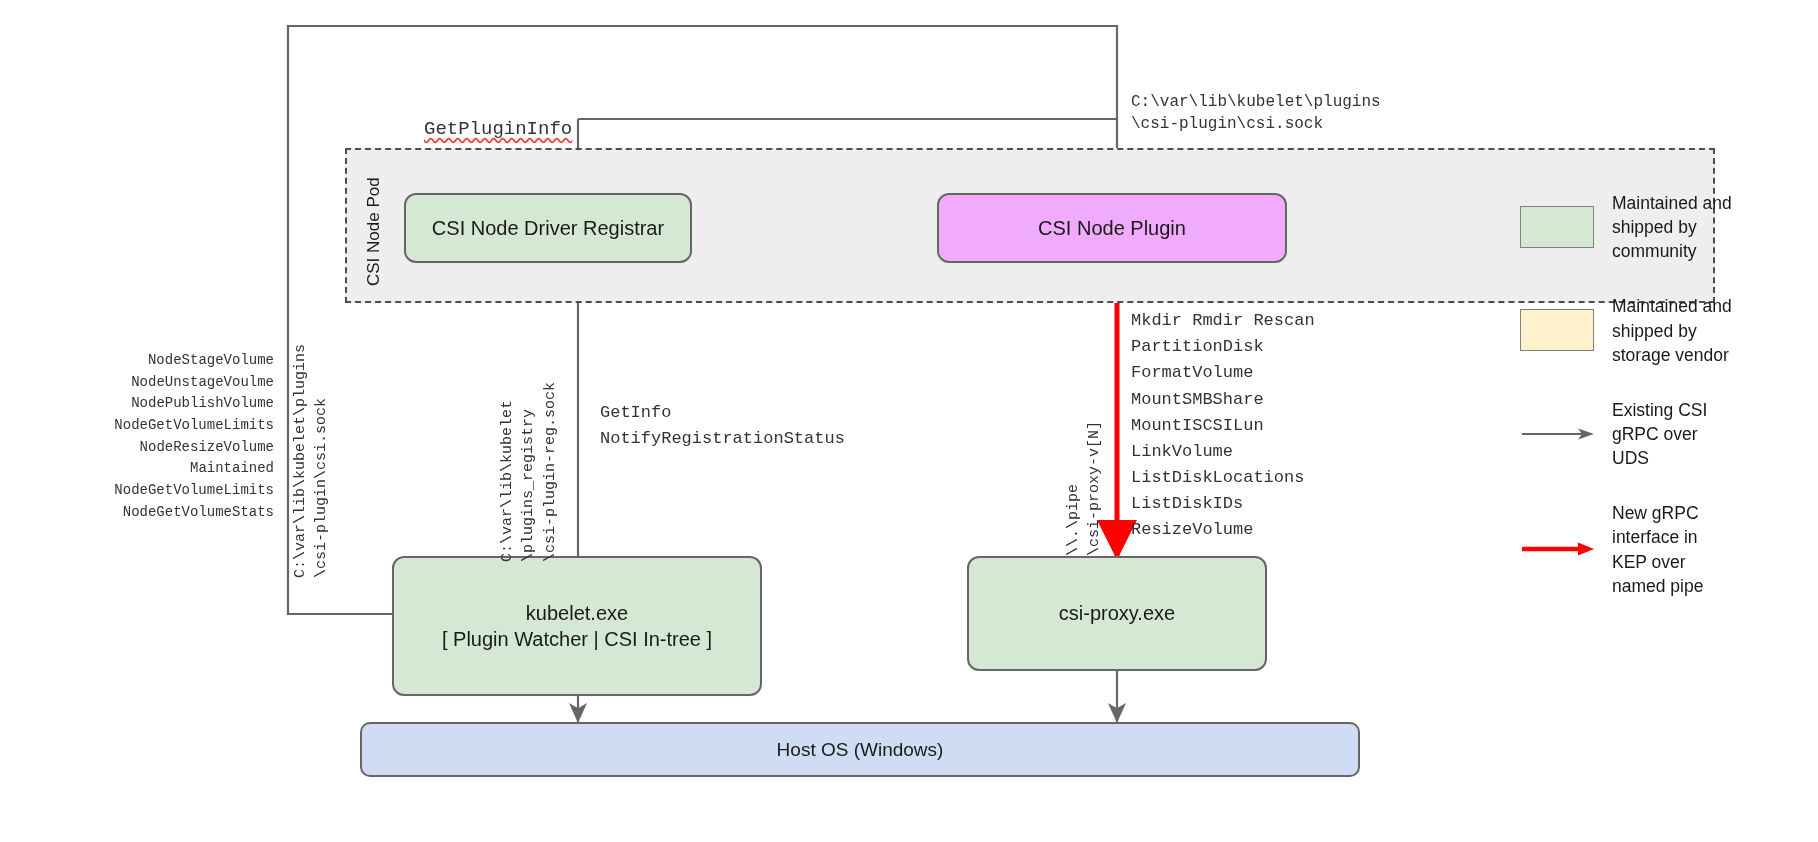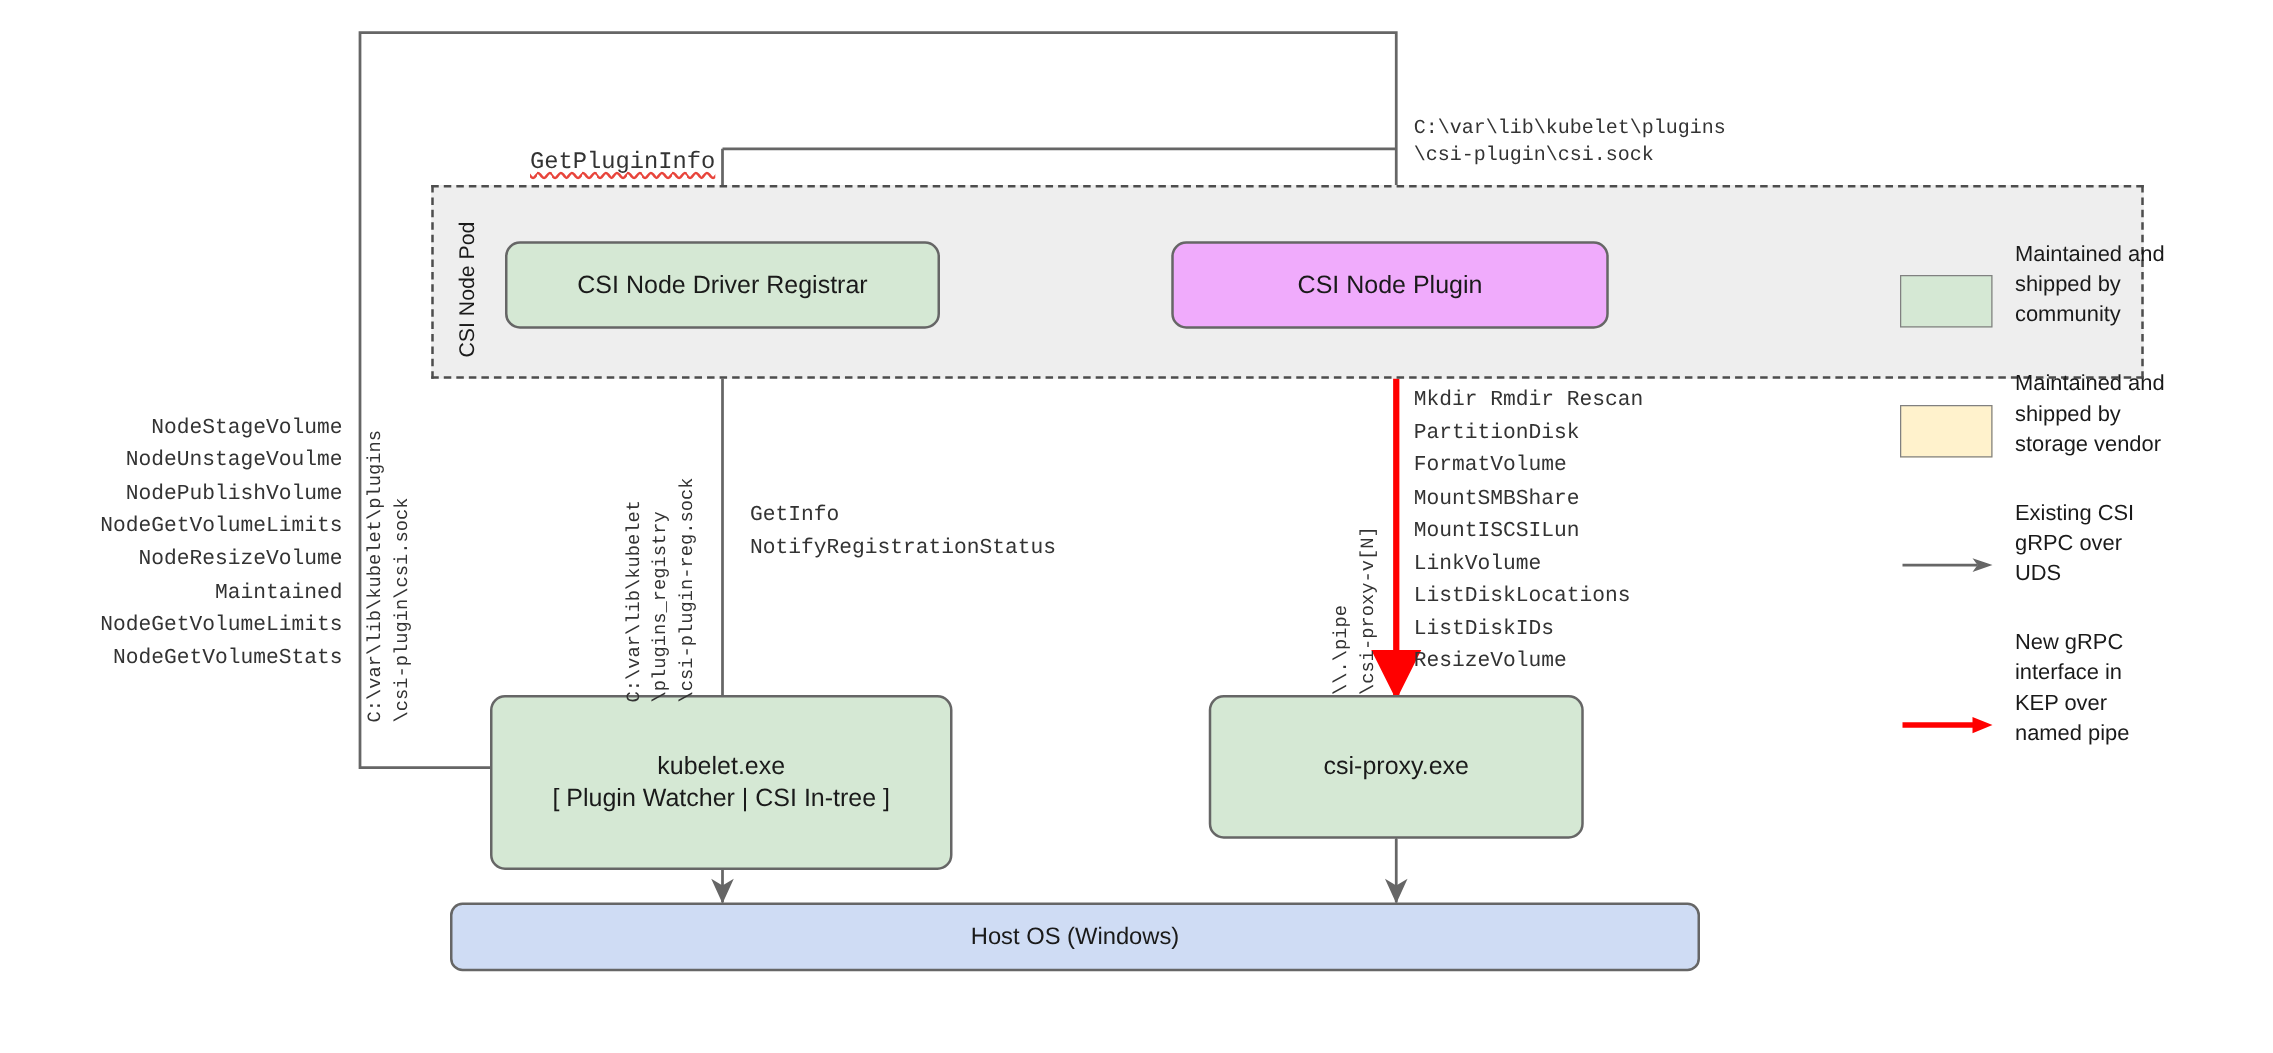--- a/index.html
+++ b/index.html
@@ -41,21 +41,21 @@
     writing-mode:vertical-rl;transform:rotate(180deg);transform-origin:center;
   }
   .spell{
     text-decoration:underline wavy #e8453c;
     text-decoration-skip-ink:none;
     text-underline-offset:3px;
   }
 
   
   #legend{position:absolute;left:1520px;top:190px;width:290px;}
-  .legrow{display:flex;align-items:flex-end;margin-bottom:30px;}
+  .legrow{display:flex;align-items:center;margin-bottom:30px;}
   .swatchcell{width:92px;flex:0 0 92px;display:flex;align-items:center;height:44px;}
   .swatch{width:74px;height:42px;border:1.5px solid #808080;box-sizing:border-box;}
   .legtext{font-size:17.5px;line-height:1.38;color:#1a1a1a;padding-top:1px;}
   .arrowcell{width:92px;flex:0 0 92px;display:flex;align-items:center;height:36px;}
 </style>
 </head>
 <body>
 
 <div id="canvas">
 
@@ -94,21 +94,21 @@
     </g>
 
     <g>
       <path d="M 1117 671 L 1117 722" fill="none" stroke="#666666" stroke-width="2.2" marker-start="url(#ar-gray-up)" marker-end="url(#ar-gray)"></path>
     </g>
   </svg>
 
   <div class="pod" style="left:345px;top:148px;width:1370px;height:155px;"></div>
   <div class="podlabel" style="left:364px;top:168px;height:118px;">CSI Node Pod</div>
 
-  <div class="node green" style="left:404px;top:193px;width:348px;height:70px;font-size:20px;">
+  <div class="node green" style="left:404px;top:193px;width:288px;height:70px;font-size:20px;">
     <span>CSI Node Driver Registrar</span>
   </div>
 
   <div class="node yellow" style="left:937px;top:193px;width:350px;height:70px;font-size:20px;">
     <span>CSI Node Plugin</span>
   </div>
 
   <div class="node green" style="left:392px;top:556px;width:370px;height:140px;font-size:20px;">
     <span>kubelet.exe</span>
     <span>[ Plugin Watcher | CSI In-tree ]</span>
@@ -120,21 +120,21 @@
 
   <div class="node blue" style="left:360px;top:722px;width:1000px;height:55px;font-size:19px;">
     <span>Host OS (Windows)</span>
   </div>
 
   <div class="txt mono spell" style="left:388px;top:116px;font-size:19px;margin-left:36px;">GetPluginInfo</div>
 
   <div class="txt mono" style="left:1131px;top:92px;font-size:16px;">C:\var\lib\kubelet\plugins
 \csi-plugin\csi.sock</div>
 
-  <div class="txt mono r" style="left:0px;top:330px;width:274px;font-size:17px;line-height:1.55;" id="csi-node-methods"><div>NodeStageVolume</div><div>NodeUnstageVoulme</div><div>NodePublishVolume</div><div>NodeGetVolumeLimits</div><div>NodeResizeVolume</div><div>Maintained</div><div>NodeGetVolumeLimits</div><div>NodeGetVolumeStats</div></div>
+  <div class="txt mono r" style="left:0px;top:350px;width:274px;font-size:14px;line-height:1.55;" id="csi-node-methods"><div>NodeStageVolume</div><div>NodeUnstageVoulme</div><div>NodePublishVolume</div><div>NodeGetVolumeLimits</div><div>NodeResizeVolume</div><div>Maintained</div><div>NodeGetVolumeLimits</div><div>NodeGetVolumeStats</div></div>
 
   <div class="vtxt mono" style="left:290px;top:318px;height:260px;font-size:15px;">C:\var\lib\kubelet\plugins
 \csi-plugin\csi.sock</div>
 
   <div class="vtxt mono" style="left:497px;top:330px;height:232px;font-size:15px;">C:\var\lib\kubelet
 \plugins_registry
 \csi-plugin-reg.sock</div>
 
   <div class="txt mono" style="left:600px;top:400px;font-size:17px;line-height:1.55;">GetInfo
 NotifyRegistrationStatus</div>

